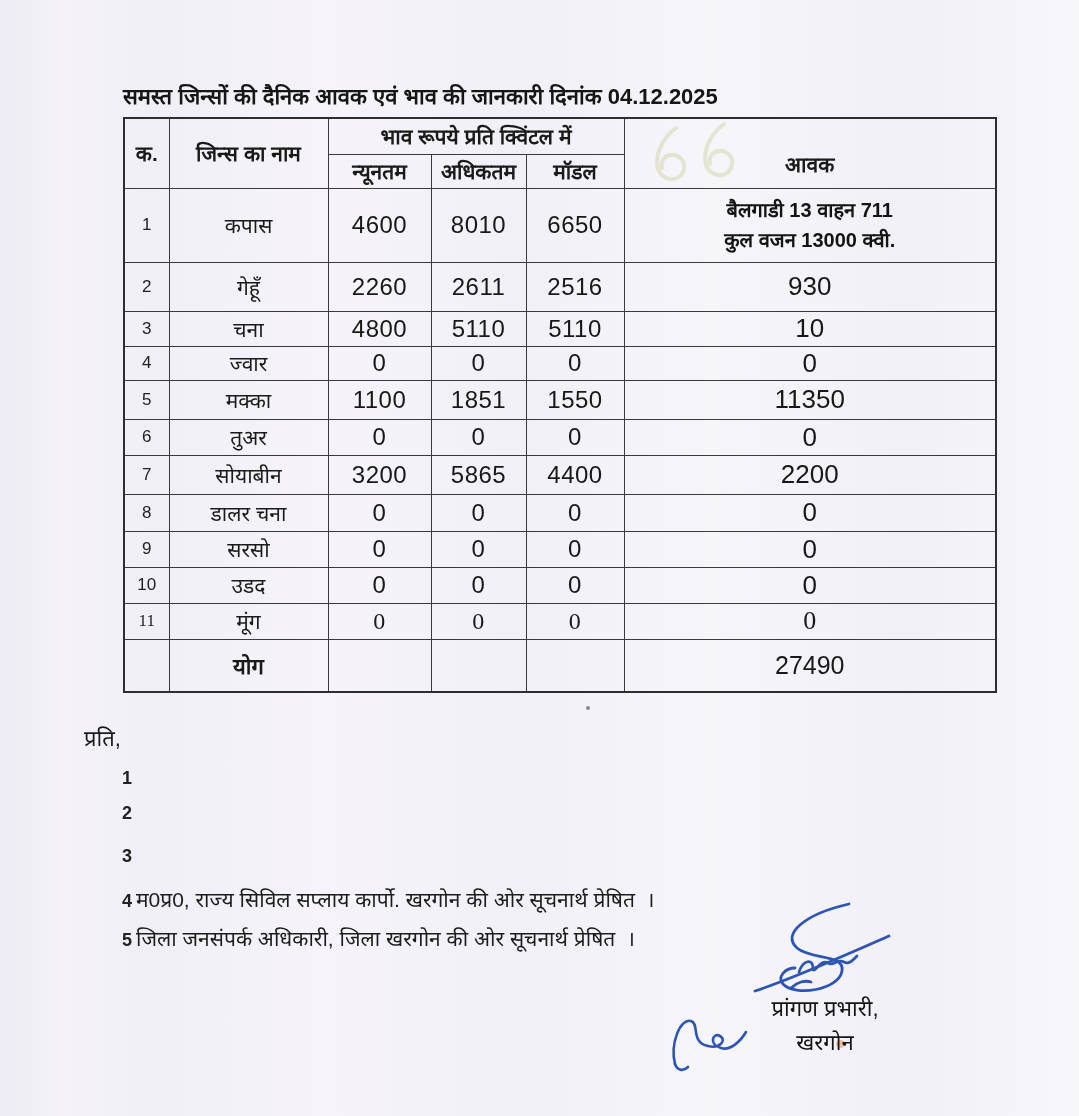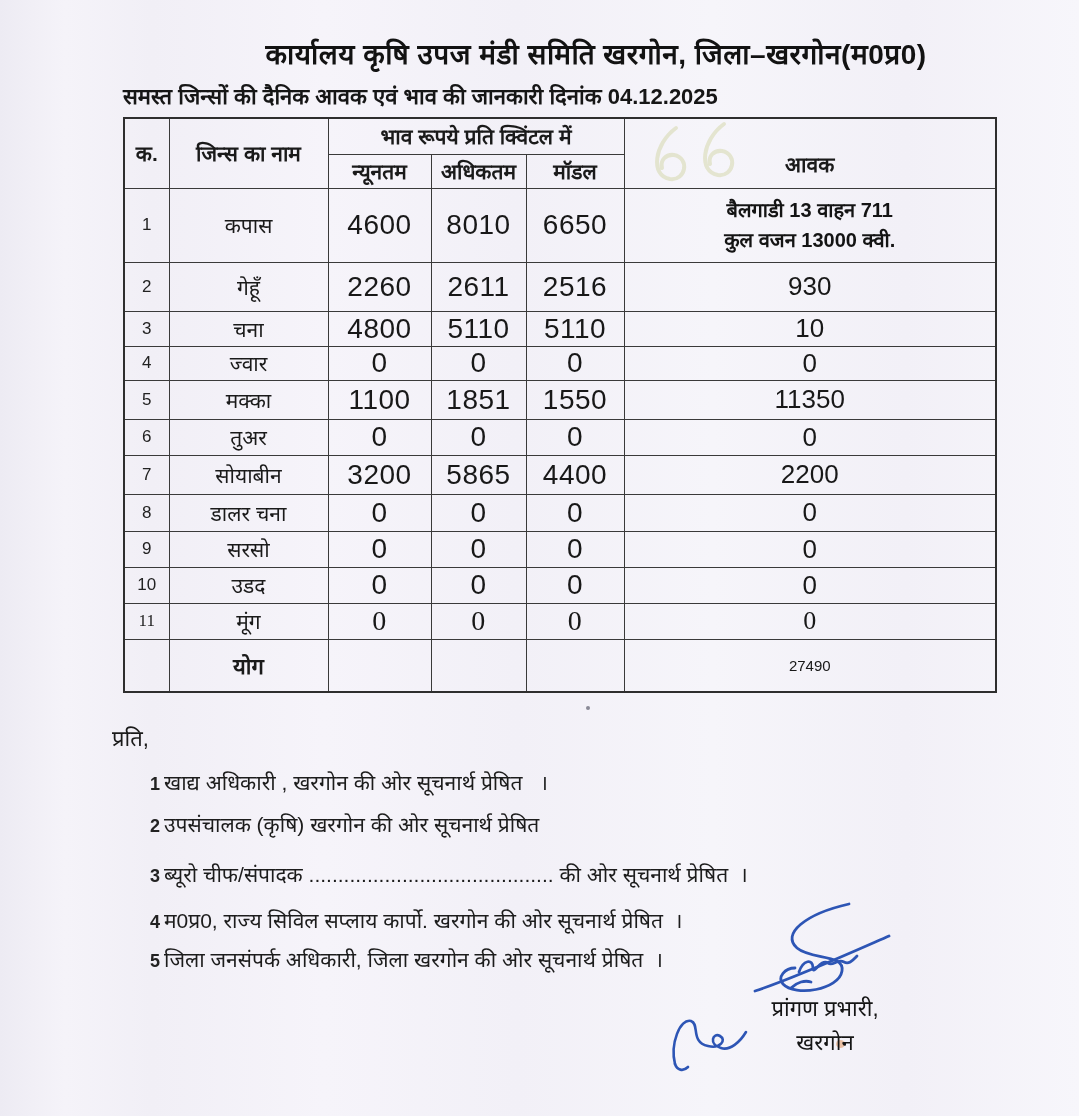--- a/index.html
+++ b/index.html
@@ -50,43 +50,43 @@
   }
   table.rates { border: 2px solid #2e2e2e; }
 
   thead th { font-size: 21px; font-weight: bold; color: #1a1a1a; }
   thead tr.h1 { height: 36px; }
   thead tr.h2 { height: 34px; }
   th.arrival-head { vertical-align: top; padding-top: 21px; }
 
   td.sn   { font-size: 17px; color: #222; }
   td.name { font-size: 21px; color: #1a1a1a; }
-  td.num  { font-size: 28px; color: #181818; letter-spacing: .5px; }
+  td.num  { font-size: 24px; color: #181818; letter-spacing: .5px; }
   td.arrival { font-size: 26px; color: #181818; }
   td.arrival .arr-line { font-size: 20px; font-weight: bold; line-height: 1.5; color: #141414; }
 
   tbody tr:nth-child(1)  { height: 74px; }
   tbody tr:nth-child(2)  { height: 49px; }
   tbody tr:nth-child(3)  { height: 35px; }
   tbody tr:nth-child(4)  { height: 34px; }
   tbody tr:nth-child(5)  { height: 39px; }
   tbody tr:nth-child(6)  { height: 36px; }
   tbody tr:nth-child(7)  { height: 39px; }
   tbody tr:nth-child(8)  { height: 37px; }
   tbody tr:nth-child(9)  { height: 36px; }
   tbody tr:nth-child(10) { height: 36px; }
   tbody tr:nth-child(11) { height: 36px; font-family: Liberation Serif, serif; }
   tfoot tr { height: 53px; }
   tfoot td.name { font-size: 22px; font-weight: bold; }
-  tfoot td.arrival { font-size: 15px; }
+  tfoot td.arrival { font-size: 25px; }
 
   
   .distribution {
     position: absolute;
-    left: 112px; top: 722px; width: 760px;
+    left: 84px; top: 722px; width: 760px;
   }
   .dist-heading { font-size: 22px; color: #1a1a1a; }
   .dist-item { display: flex; align-items: baseline; white-space: pre-wrap; }
   .dist-item .dno  { width: 52px; padding-left: 38px; font-size: 18px; font-weight: bold; color: #222; flex: 0 0 auto; }
   .dist-item .dtxt { font-size: 21px; color: #1c1c1c; }
   .dist-item.i1 { margin-top: 16px; }
   .dist-item.i2 { margin-top: 14px; }
   .dist-item.i3 { margin-top: 22px; }
   .dist-item.i4 { margin-top: 18px; }
   .dist-item.i5 { margin-top: 11px; }
@@ -106,21 +106,20 @@
   .speck1 { position: absolute; left: 586px; top: 706px; width: 4px; height: 4px;
             background: #8a8a96; border-radius: 50%; }
   .speck2 { position: absolute; left: 836px; top: 1040px; width: 9px; height: 8px;
             background: #e7b38e; border-radius: 50%; opacity: .8; }
 </style>
 </head>
 <body>
 
 <div class="page">
 
-  <div class="doc-title">कार्यालय कृषि उपज मंडी समिति खरगोन, जिला–खरगोन(म0प्र0)</div>
   <div class="doc-subtitle">समस्त जिन्सों की दैनिक आवक एवं भाव की जानकारी दिनांक 04.12.2025</div>
 
   <svg class="faint-scribble" width="140" height="85" viewBox="0 0 140 85">
     <g fill="none" stroke="#d6d8ae" stroke-width="4" stroke-linecap="round">
       <path d="M44 12 C 22 28, 18 60, 38 63 C 54 65, 58 42, 42 39 C 34 38, 28 44, 30 52"></path>
       <path d="M92 8 C 70 24, 66 56, 86 59 C 102 61, 106 38, 90 35 C 82 34, 76 40, 78 48"></path>
     </g>
   </svg>
 
   <table class="rates">
@@ -250,29 +249,26 @@
     </tfoot>
   </table>
 
   <div class="speck1"></div>
   <div class="speck2"></div>
 
   <div class="distribution">
     <div class="dist-heading">प्रति,</div>
     <div class="dist-item i1">
       <span class="dno">1</span>
-      <span class="dtxt">खाद्य अधिकारी , खरगोन की ओर सूचनार्थ प्रेषित   ।</span>
     </div>
     <div class="dist-item i2">
       <span class="dno">2</span>
-      <span class="dtxt">उपसंचालक (कृषि) खरगोन की ओर सूचनार्थ प्रेषित</span>
     </div>
     <div class="dist-item i3">
       <span class="dno">3</span>
-      <span class="dtxt">ब्यूरो चीफ/संपादक .......................................... की ओर सूचनार्थ प्रेषित  ।</span>
     </div>
     <div class="dist-item i4">
       <span class="dno">4</span>
       <span class="dtxt">म0प्र0, राज्य सिविल सप्लाय कार्पो. खरगोन की ओर सूचनार्थ प्रेषित  ।</span>
     </div>
     <div class="dist-item i5">
       <span class="dno">5</span>
       <span class="dtxt">जिला जनसंपर्क अधिकारी, जिला खरगोन की ओर सूचनार्थ प्रेषित  ।</span>
     </div>
   </div>

